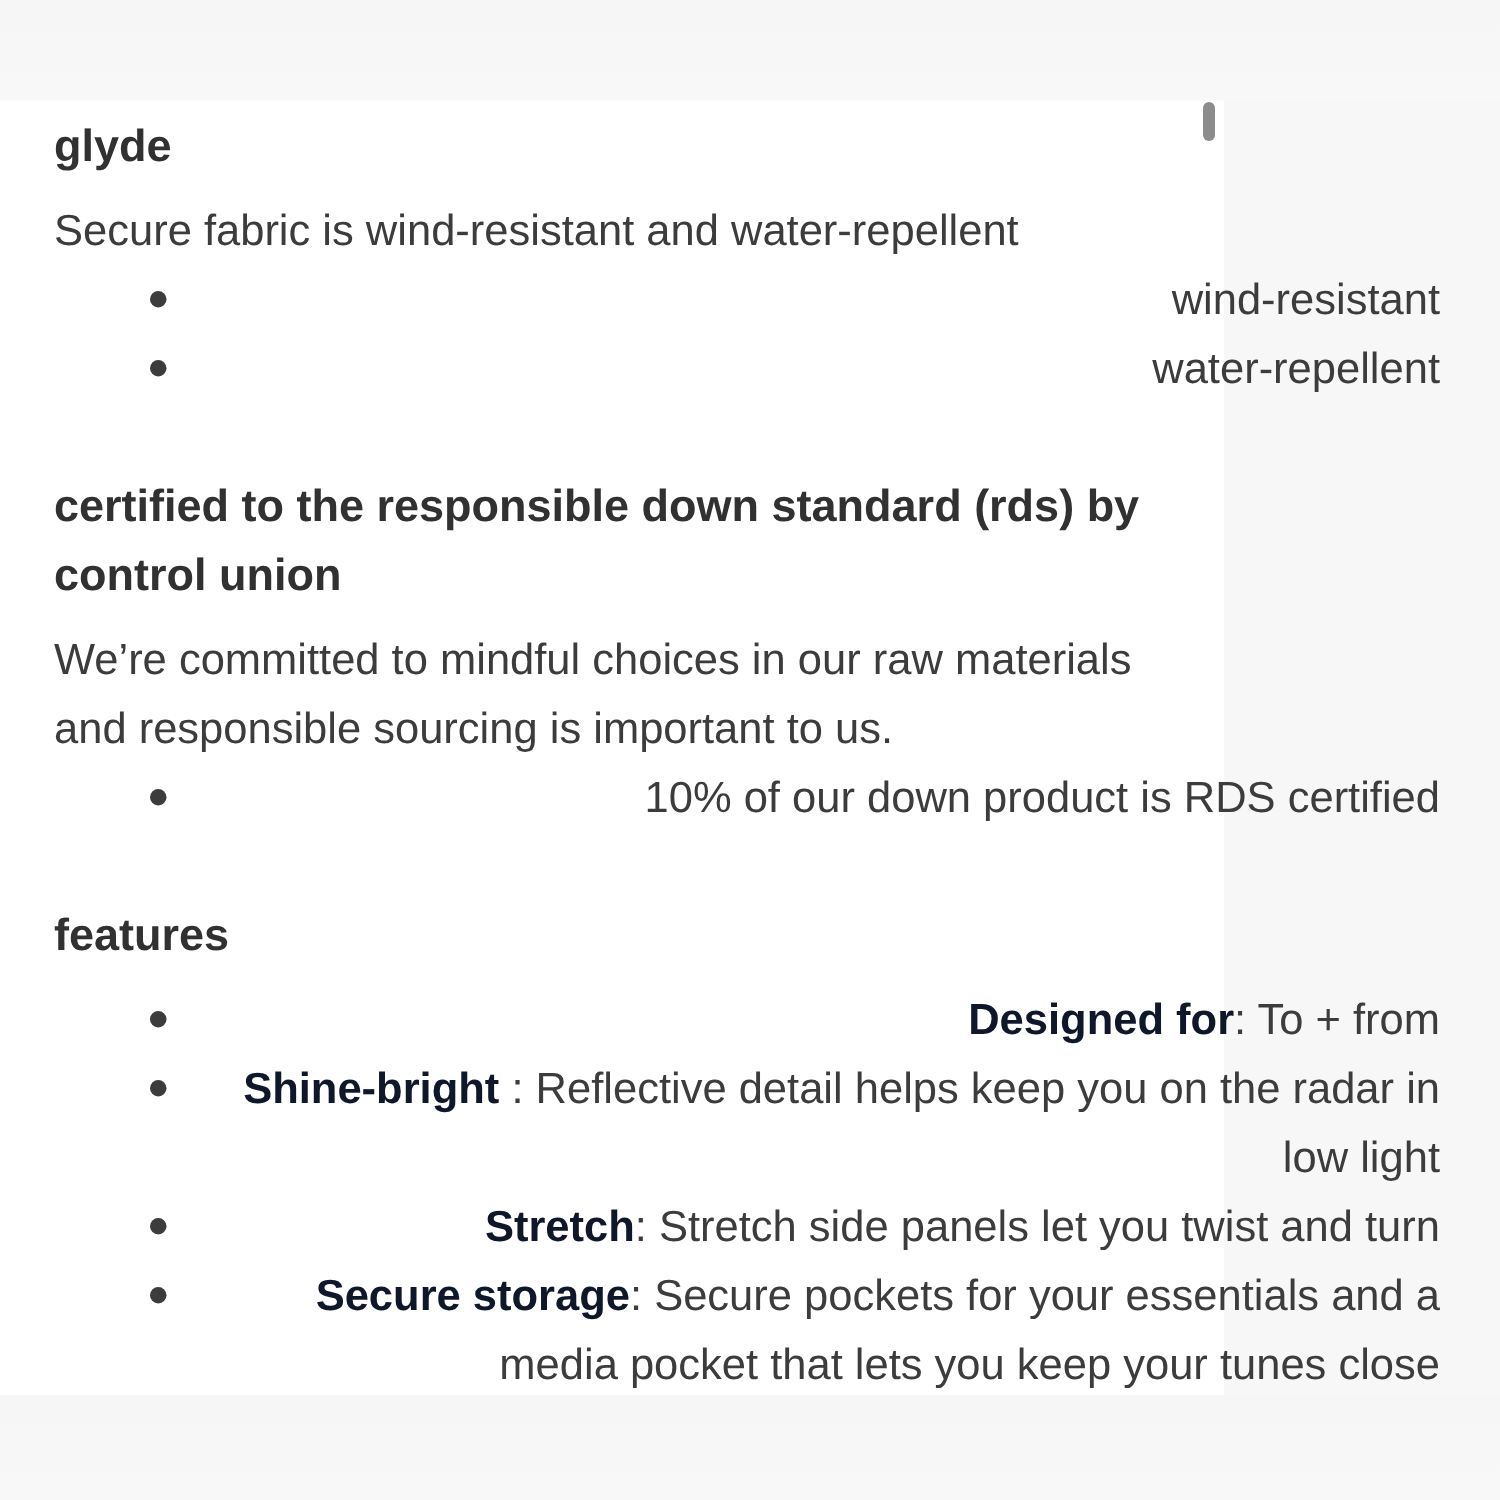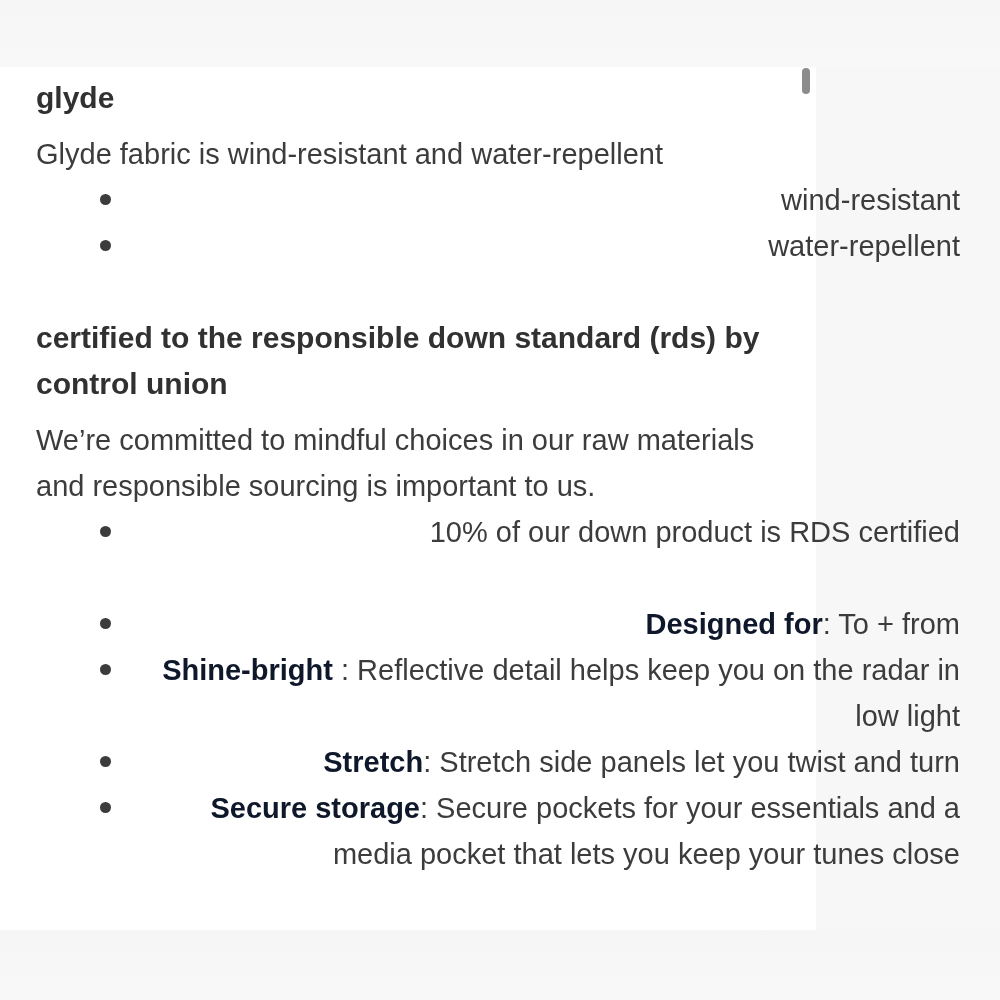--- a/index.html
+++ b/index.html
@@ -78,36 +78,37 @@
 </head>
 <body>
 
 <div class="band band-top"></div>
 
 <div class="panel">
   <div class="scroll-thumb"></div>
 
   <section>
     <h2>glyde</h2>
-    <p>Glyde fabric is wind-resistant and water-repellent</p>
+    <p>Secure fabric is wind-resistant and water-repellent</p>
     <ul>
       <li><span>wind-resistant</span></li>
       <li><span>water-repellent</span></li>
     </ul>
   </section>
 
   <section>
     <h2>certified to the responsible down standard (rds) by control union</h2>
     <p>We’re committed to mindful choices in our raw materials and responsible sourcing is important to us.</p>
     <ul>
       <li><span>10% of our down product is RDS certified</span></li>
     </ul>
   </section>
 
   <section>
+    <h2>features</h2>
     <ul>
       <li><strong class="hidden-empty">Designed for</strong><span>: To + from</span></li>
       <li><strong class="hidden-empty">Shine-bright </strong><span>: Reflective detail helps keep you on the radar in low light</span></li>
       <li><strong class="hidden-empty">Stretch</strong><span>: Stretch side panels let you twist and turn</span></li>
       <li><strong class="hidden-empty">Secure storage</strong><span>: Secure pockets for your essentials and a media pocket that lets you keep your tunes close</span></li>
     </ul>
   </section>
 </div>
 
 <div class="band" style="height:70px;"></div>

